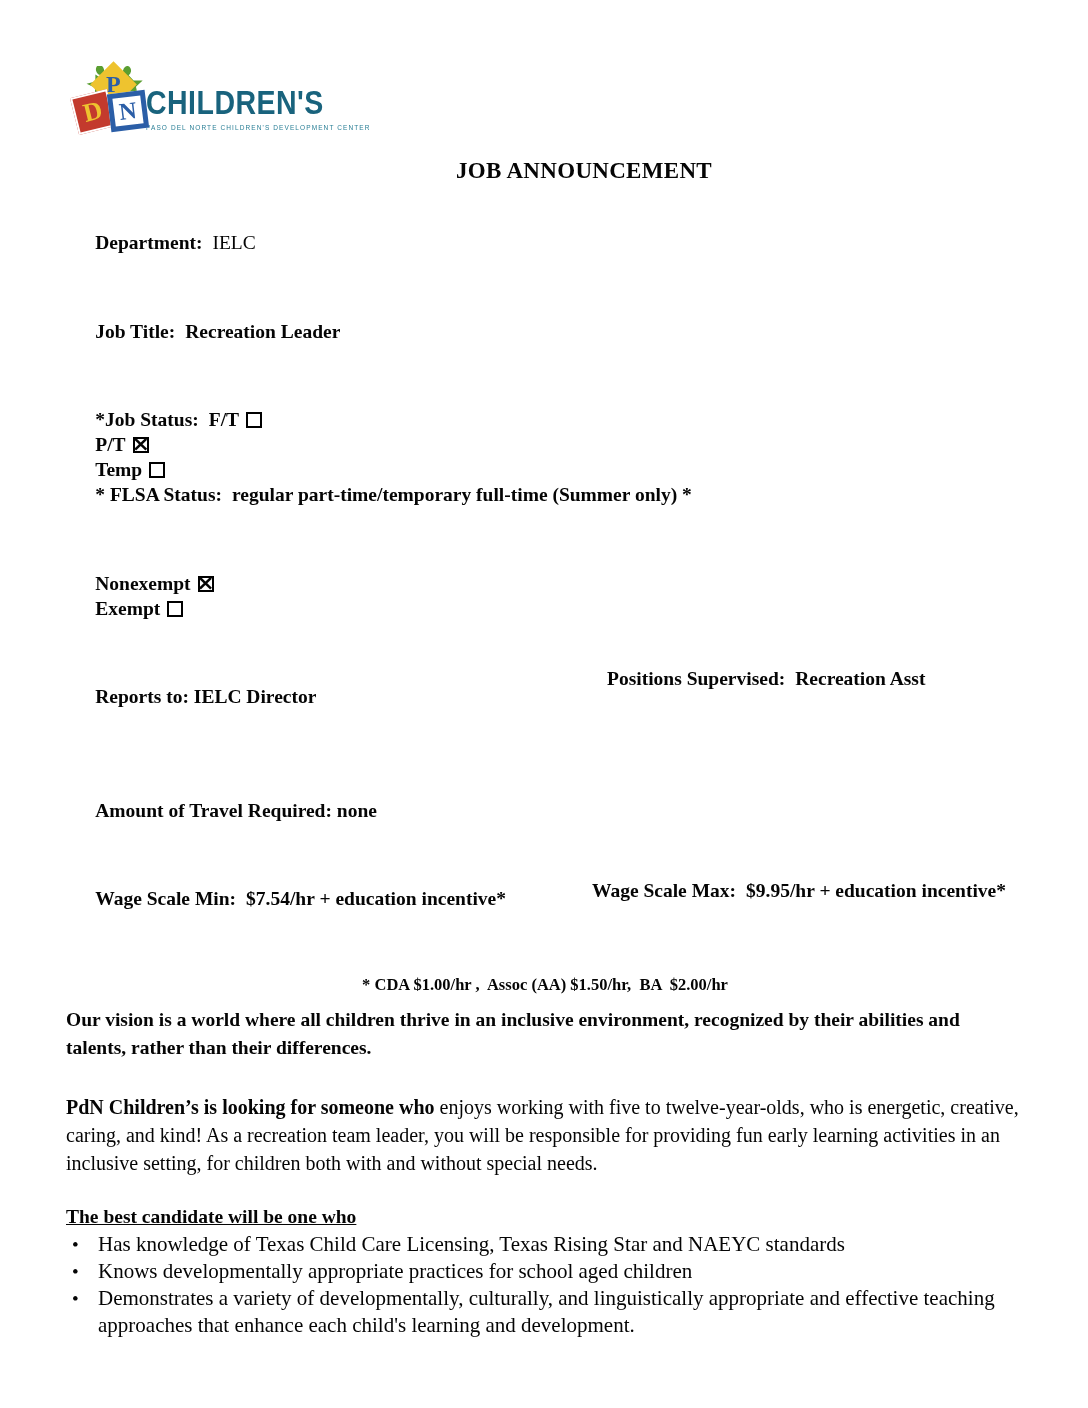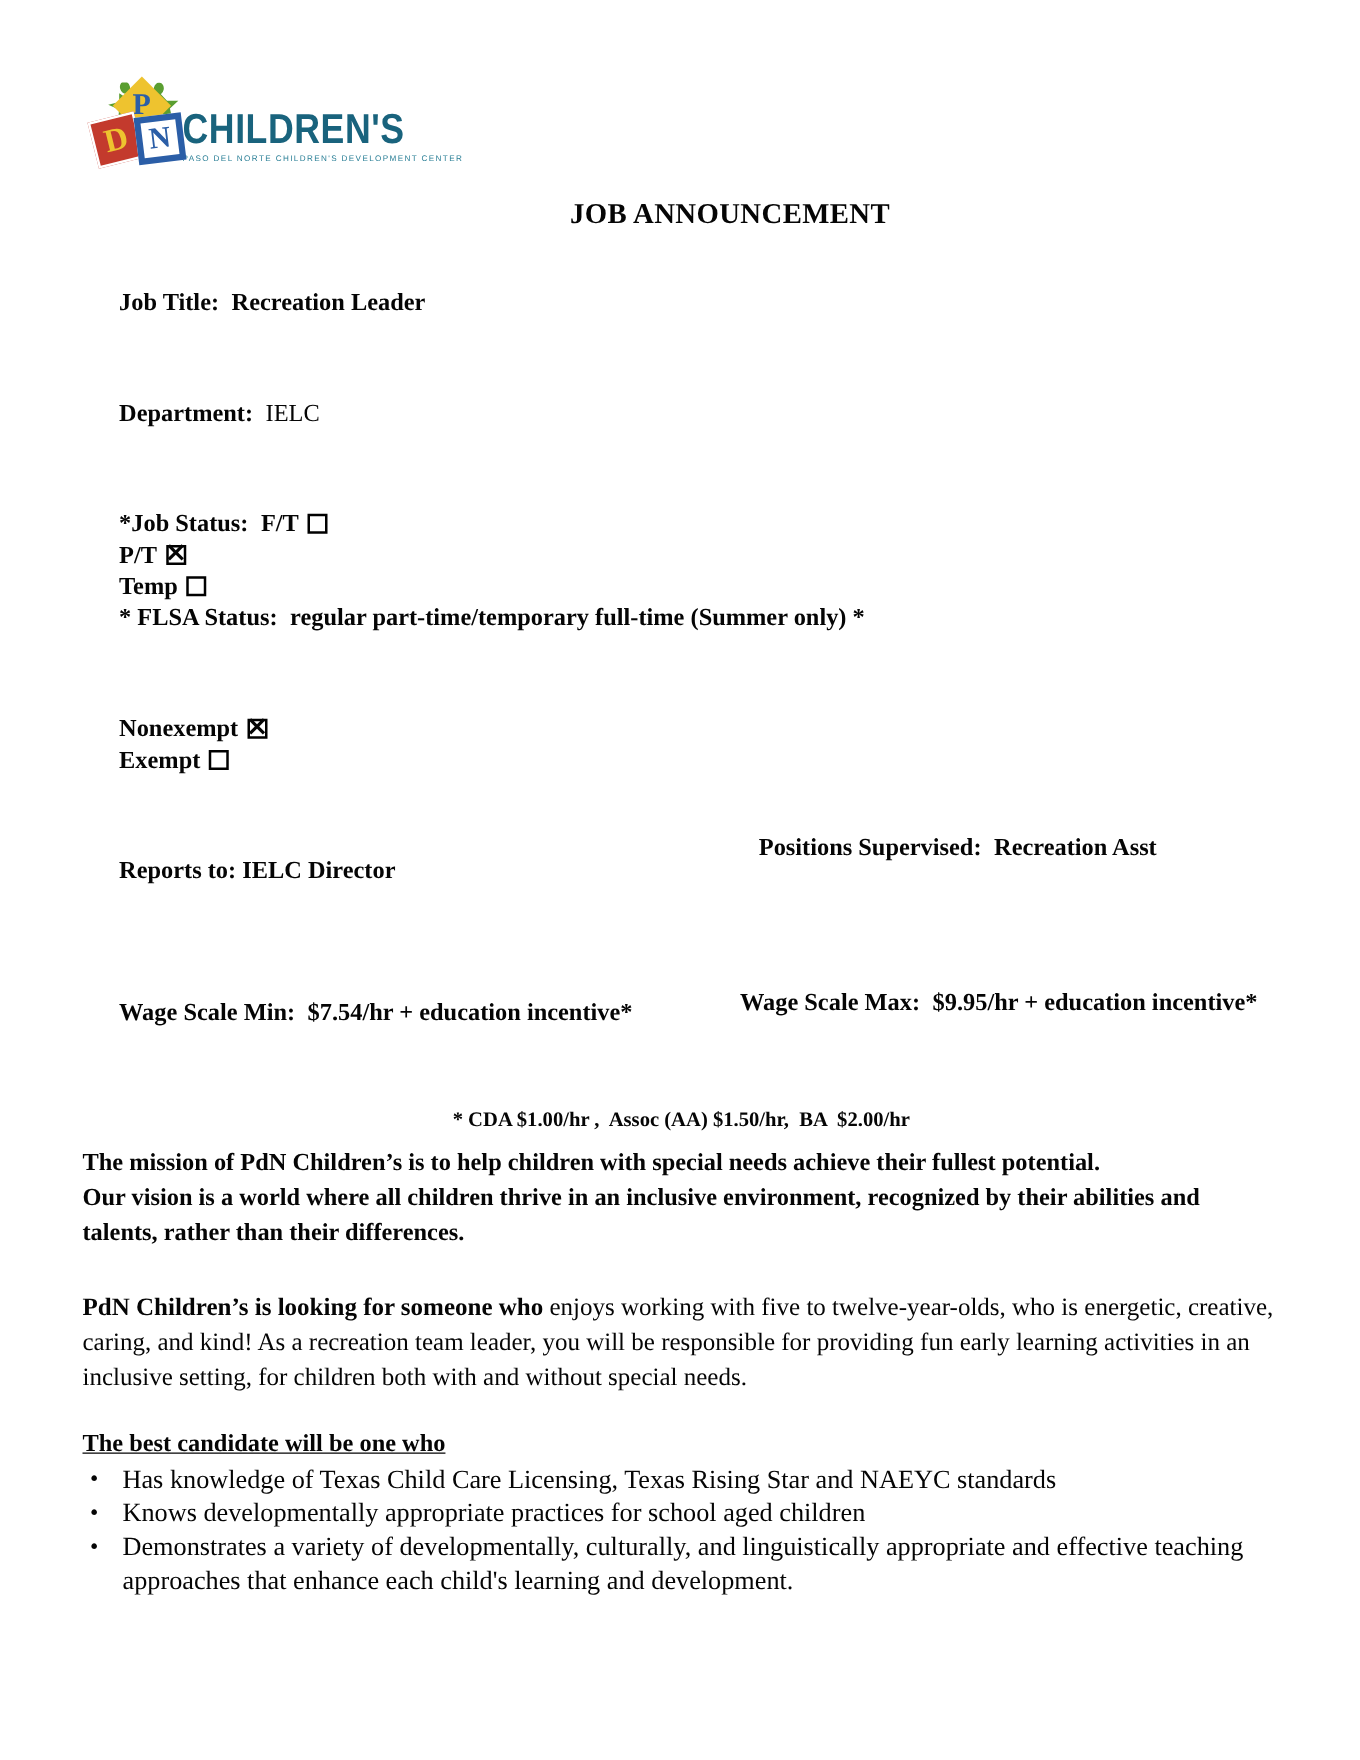--- a/index.html
+++ b/index.html
@@ -99,55 +99,57 @@
       <div class="logo-name">CHILDREN'S</div>
       <div class="logo-tagline">PASO DEL NORTE CHILDREN'S DEVELOPMENT CENTER</div>
     </div>
   </div>
 
   <div class="doc-title">JOB ANNOUNCEMENT</div>
 
   <div class="content">
 
     <div class="field-row">
-      <span class="lbl">Job Title:</span><span class="gap-sm"></span><span class="val">Recreation Leader</span>
+      <span class="lbl">Department:</span><span class="gap-sm"></span><span class="val-regular">IELC</span>
     </div>
 
     <div class="field-row">
-      <span class="lbl">Department:</span><span class="gap-sm"></span><span class="val-regular">IELC</span>
+      <span class="lbl">Job Title:</span><span class="gap-sm"></span><span class="val">Recreation Leader</span>
     </div>
 
     <div class="field-row">
       <span class="lbl">*Job Status:</span><span class="gap-sm"></span><span>F/T</span><span class="cb"></span>
       <span>P/T</span><span class="cb checked"></span>
       <span>Temp</span><span class="cb"></span><span class="gap-md"></span>
       <span class="lbl">* FLSA Status:</span><span class="gap-sm"></span><span class="val">regular part-time/temporary full-time (Summer only) *</span>
     </div>
 
     <div class="field-row">
       <span>Nonexempt</span><span class="cb checked"></span><span class="gap-sm"></span>
       <span>Exempt</span><span class="cb"></span>
     </div>
 
     <div class="field-row">
       <span class="lbl">Reports to:</span> <span class="val">IELC Director</span>
       <span class="right-col"><span class="lbl">Positions Supervised:</span><span class="gap-sm"></span><span class="val">Recreation Asst</span></span>
     </div>
 
 
+    <div class="field-row">
+      <span class="lbl">Amount of Travel Required:</span> <span class="val">none</span>
+    </div>
 
     <div class="field-row">
       <span class="lbl">Wage Scale Min:</span><span class="gap-sm"></span><span class="val">$7.54/hr + education incentive*</span>
       <span class="right-col-wage"><span class="lbl">Wage Scale Max:</span><span class="gap-sm"></span><span class="val">$9.95/hr + education incentive*</span></span>
     </div>
 
     <div class="incentive-note">* CDA $1.00/hr ,  Assoc (AA) $1.50/hr,  BA  $2.00/hr</div>
 
     <div class="mission">
-      <div>The mission of PdN Children’s is to help children with special needs achieve their fullest potential.</div>
       <div>Our vision is a world where all children thrive in an inclusive environment, recognized by their abilities and talents, rather than their differences.</div>
     </div>
 
     <p class="intro"><span class="lead">PdN Children’s is looking for someone who</span><span> enjoys working with five to twelve-year-olds, who is energetic, creative, caring, and kind! As a recreation team leader, you will be responsible for providing fun early learning activities in an inclusive setting, for children both with and without special needs.</span></p>
 
     <div class="section-heading candidate-heading">The best candidate will be one who</div>
     <ul class="bullets candidate-bullets">
         <li>Has knowledge of Texas Child Care Licensing, Texas Rising Star and NAEYC standards</li>
         <li>Knows developmentally appropriate practices for school aged children</li>
         <li>Demonstrates a variety of developmentally, culturally, and linguistically appropriate and effective teaching approaches that enhance each child's learning and development.</li>

